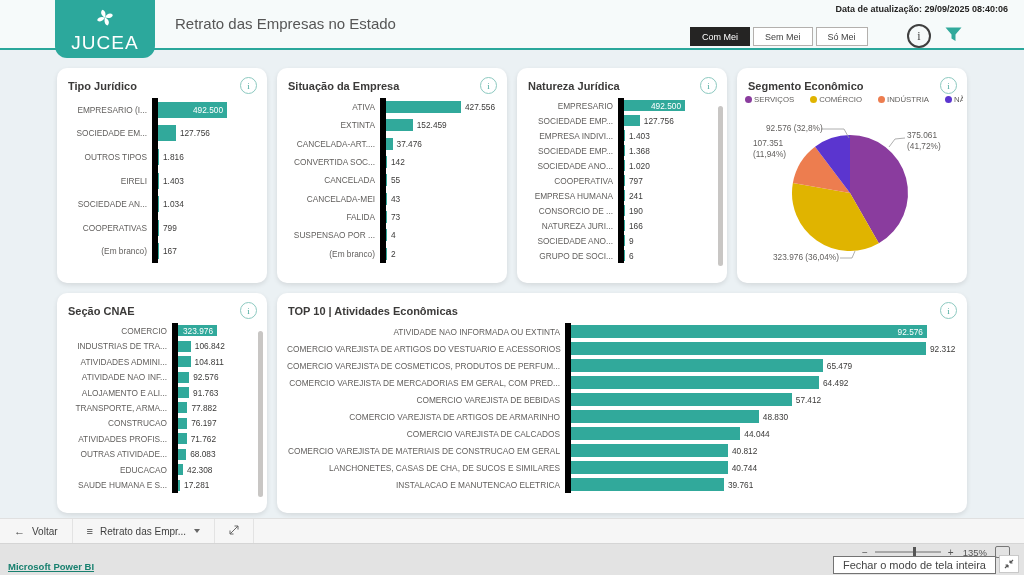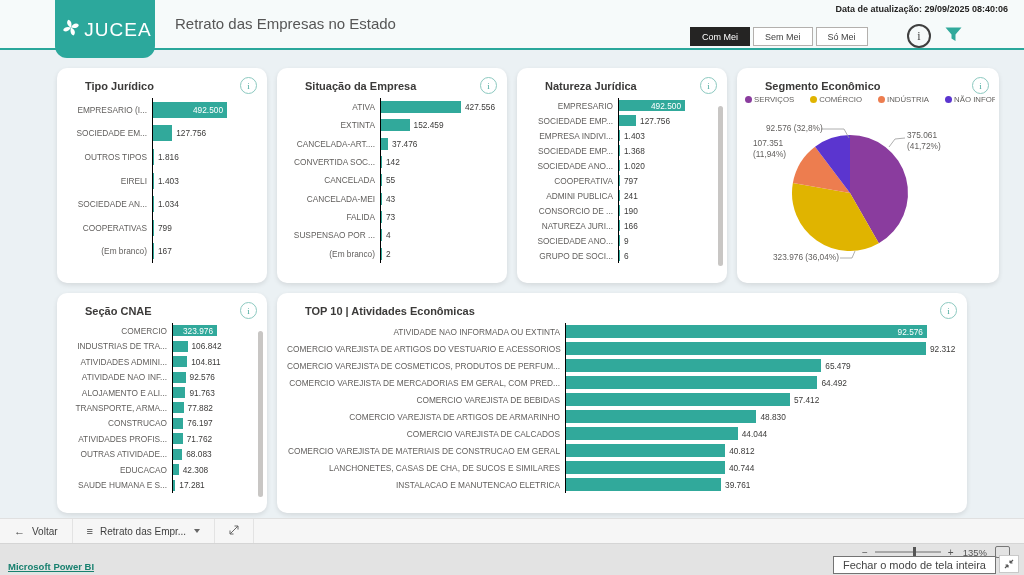--- a/index.html
+++ b/index.html
@@ -3,56 +3,56 @@
 <meta charset="utf-8">
 <style>
   html,body{margin:0;padding:0}
   body{width:1024px;height:575px;position:relative;overflow:hidden;
        font-family:"Liberation Sans",sans-serif;background:#ebf1f4;}
 
   
   .header{position:absolute;left:0;top:0;width:1024px;height:48px;background:#f6fafa;
           border-bottom:2px solid #2aa79b;z-index:2}
   .logo{position:absolute;left:55px;top:0;width:100px;height:58px;background:#2ca89c;
-        border-radius:0 0 12px 12px;z-index:5;display:flex;flex-direction:row;
+        border-radius:0 0 12px 12px;z-index:5;display:flex;flex-direction:column;
         align-items:center;justify-content:center;color:#fff}
   .logo-text{font-size:19px;letter-spacing:1px;line-height:1;margin-top:1px}
   .page-title{position:absolute;left:175px;top:15px;font-size:15px;color:#565656;z-index:3}
   .update-label{position:absolute;right:16px;top:4px;font-size:9px;font-weight:bold;color:#252423;z-index:3}
   .mei-group{position:absolute;left:690px;top:27px;display:flex;z-index:3}
   .mei-btn{height:17px;padding:0 11px;font-size:9px;border:1px solid #b3b0ad;background:#fff;
            color:#3f3f3f;display:flex;align-items:center;margin-right:3px;cursor:pointer}
   .mei-btn.active{background:#252423;color:#fff;border-color:#252423}
   .hdr-info{position:absolute;right:93px;top:24px;width:20px;height:20px;border:2px solid #3f3f3f;
             border-radius:50%;display:flex;align-items:center;justify-content:center;
             font-size:12px;color:#3f3f3f;z-index:3;font-family:"Liberation Serif",serif}
   .hdr-filter{position:absolute;right:62px;top:27px;z-index:3}
 
   
   .panel{position:absolute;background:#fff;border-radius:10px;
          box-shadow:0 2px 5px rgba(0,0,0,.10)}
   #p-tipo    {left:57px; top:68px; width:210px;height:215px;--labw:80px; --reserve:30px;--barh:16px}
   #p-situacao{left:277px;top:68px; width:230px;height:215px;--labw:88px; --reserve:36px;--barh:12px}
   #p-natureza{left:517px;top:68px; width:210px;height:215px;--labw:86px; --reserve:32px;--barh:11px}
-  #p-segmento{left:737px;top:68px; width:262px;height:215px}
+  #p-segmento{left:737px;top:68px; width:230px;height:215px}
   #p-cnae    {left:57px; top:293px;width:210px;height:220px;--labw:100px;--reserve:40px;--barh:11px}
   #p-top10   {left:277px;top:293px;width:690px;height:220px;--labw:273px;--reserve:30px;--barh:13px}
 
-  .panel-head{display:flex;justify-content:space-between;align-items:center;padding:9px 10px 0 28px}
+  .panel-head{display:flex;justify-content:space-between;align-items:center;padding:9px 10px 0 11px}
   .panel-title{font-size:11px;font-weight:bold;color:#3b3a39}
   .info{width:15px;height:15px;border:1px solid #8cc9c0;border-radius:50%;color:#4aa99e;
         font-size:9px;display:flex;align-items:center;justify-content:center;flex-shrink:0;
         font-family:"Liberation Serif",serif;cursor:pointer}
 
   .rows{display:flex;flex-direction:column;padding:4px 10px 9px 10px;height:calc(100% - 37px);
         box-sizing:border-box}
   .row{flex:1;display:flex;align-items:center;min-height:0}
   .rlabel{width:var(--labw);padding-right:5px;text-align:right;font-size:8.3px;color:#605e5c;
           white-space:nowrap;overflow:hidden;flex-shrink:0}
-  .bararea{flex:1;height:100%;border-left:1px solid #000000;display:flex;align-items:center;
+  .bararea{flex:1;height:100%;border-left:6px solid #000000;display:flex;align-items:center;
            padding-right:var(--reserve);box-sizing:border-box}
   .bar{height:var(--barh);background:#31a99b;flex-shrink:0;position:relative;min-width:1px}
   .val{margin-left:4px;font-size:8.3px;color:#3b3a39;white-space:nowrap}
   .val.inside{position:absolute;right:4px;top:50%;transform:translateY(-50%);margin:0;color:#fff}
   .vscroll{position:absolute;right:4px;width:5px;background:#c8c6c4;border-radius:3px}
   #p-natureza .vscroll{top:38px;height:160px}
   #p-cnae .vscroll{top:38px;height:166px}
 
   
   .pie-legend{position:absolute;left:8px;top:27px;right:4px;display:flex;align-items:center;
@@ -295,21 +295,21 @@
         </div>
       </div>
       <div class="row">
         <div class="rlabel">COOPERATIVA</div>
         <div class="bararea">
           <div class="bar" style="width: 0.161827%; background: rgb(49, 169, 155);"></div>
           <span class="val">797</span>
         </div>
       </div>
       <div class="row">
-        <div class="rlabel">ADMINI PUBLICA</div>
+        <div class="rlabel">EMPRESA HUMANA</div>
         <div class="bararea">
           <div class="bar" style="width: 0.048934%; background: rgb(49, 169, 155);"></div>
           <span class="val">241</span>
         </div>
       </div>
       <div class="row">
         <div class="rlabel">CONSORCIO DE ...</div>
         <div class="bararea">
           <div class="bar" style="width: 0.0385786%; background: rgb(49, 169, 155);"></div>
           <span class="val">190</span>

